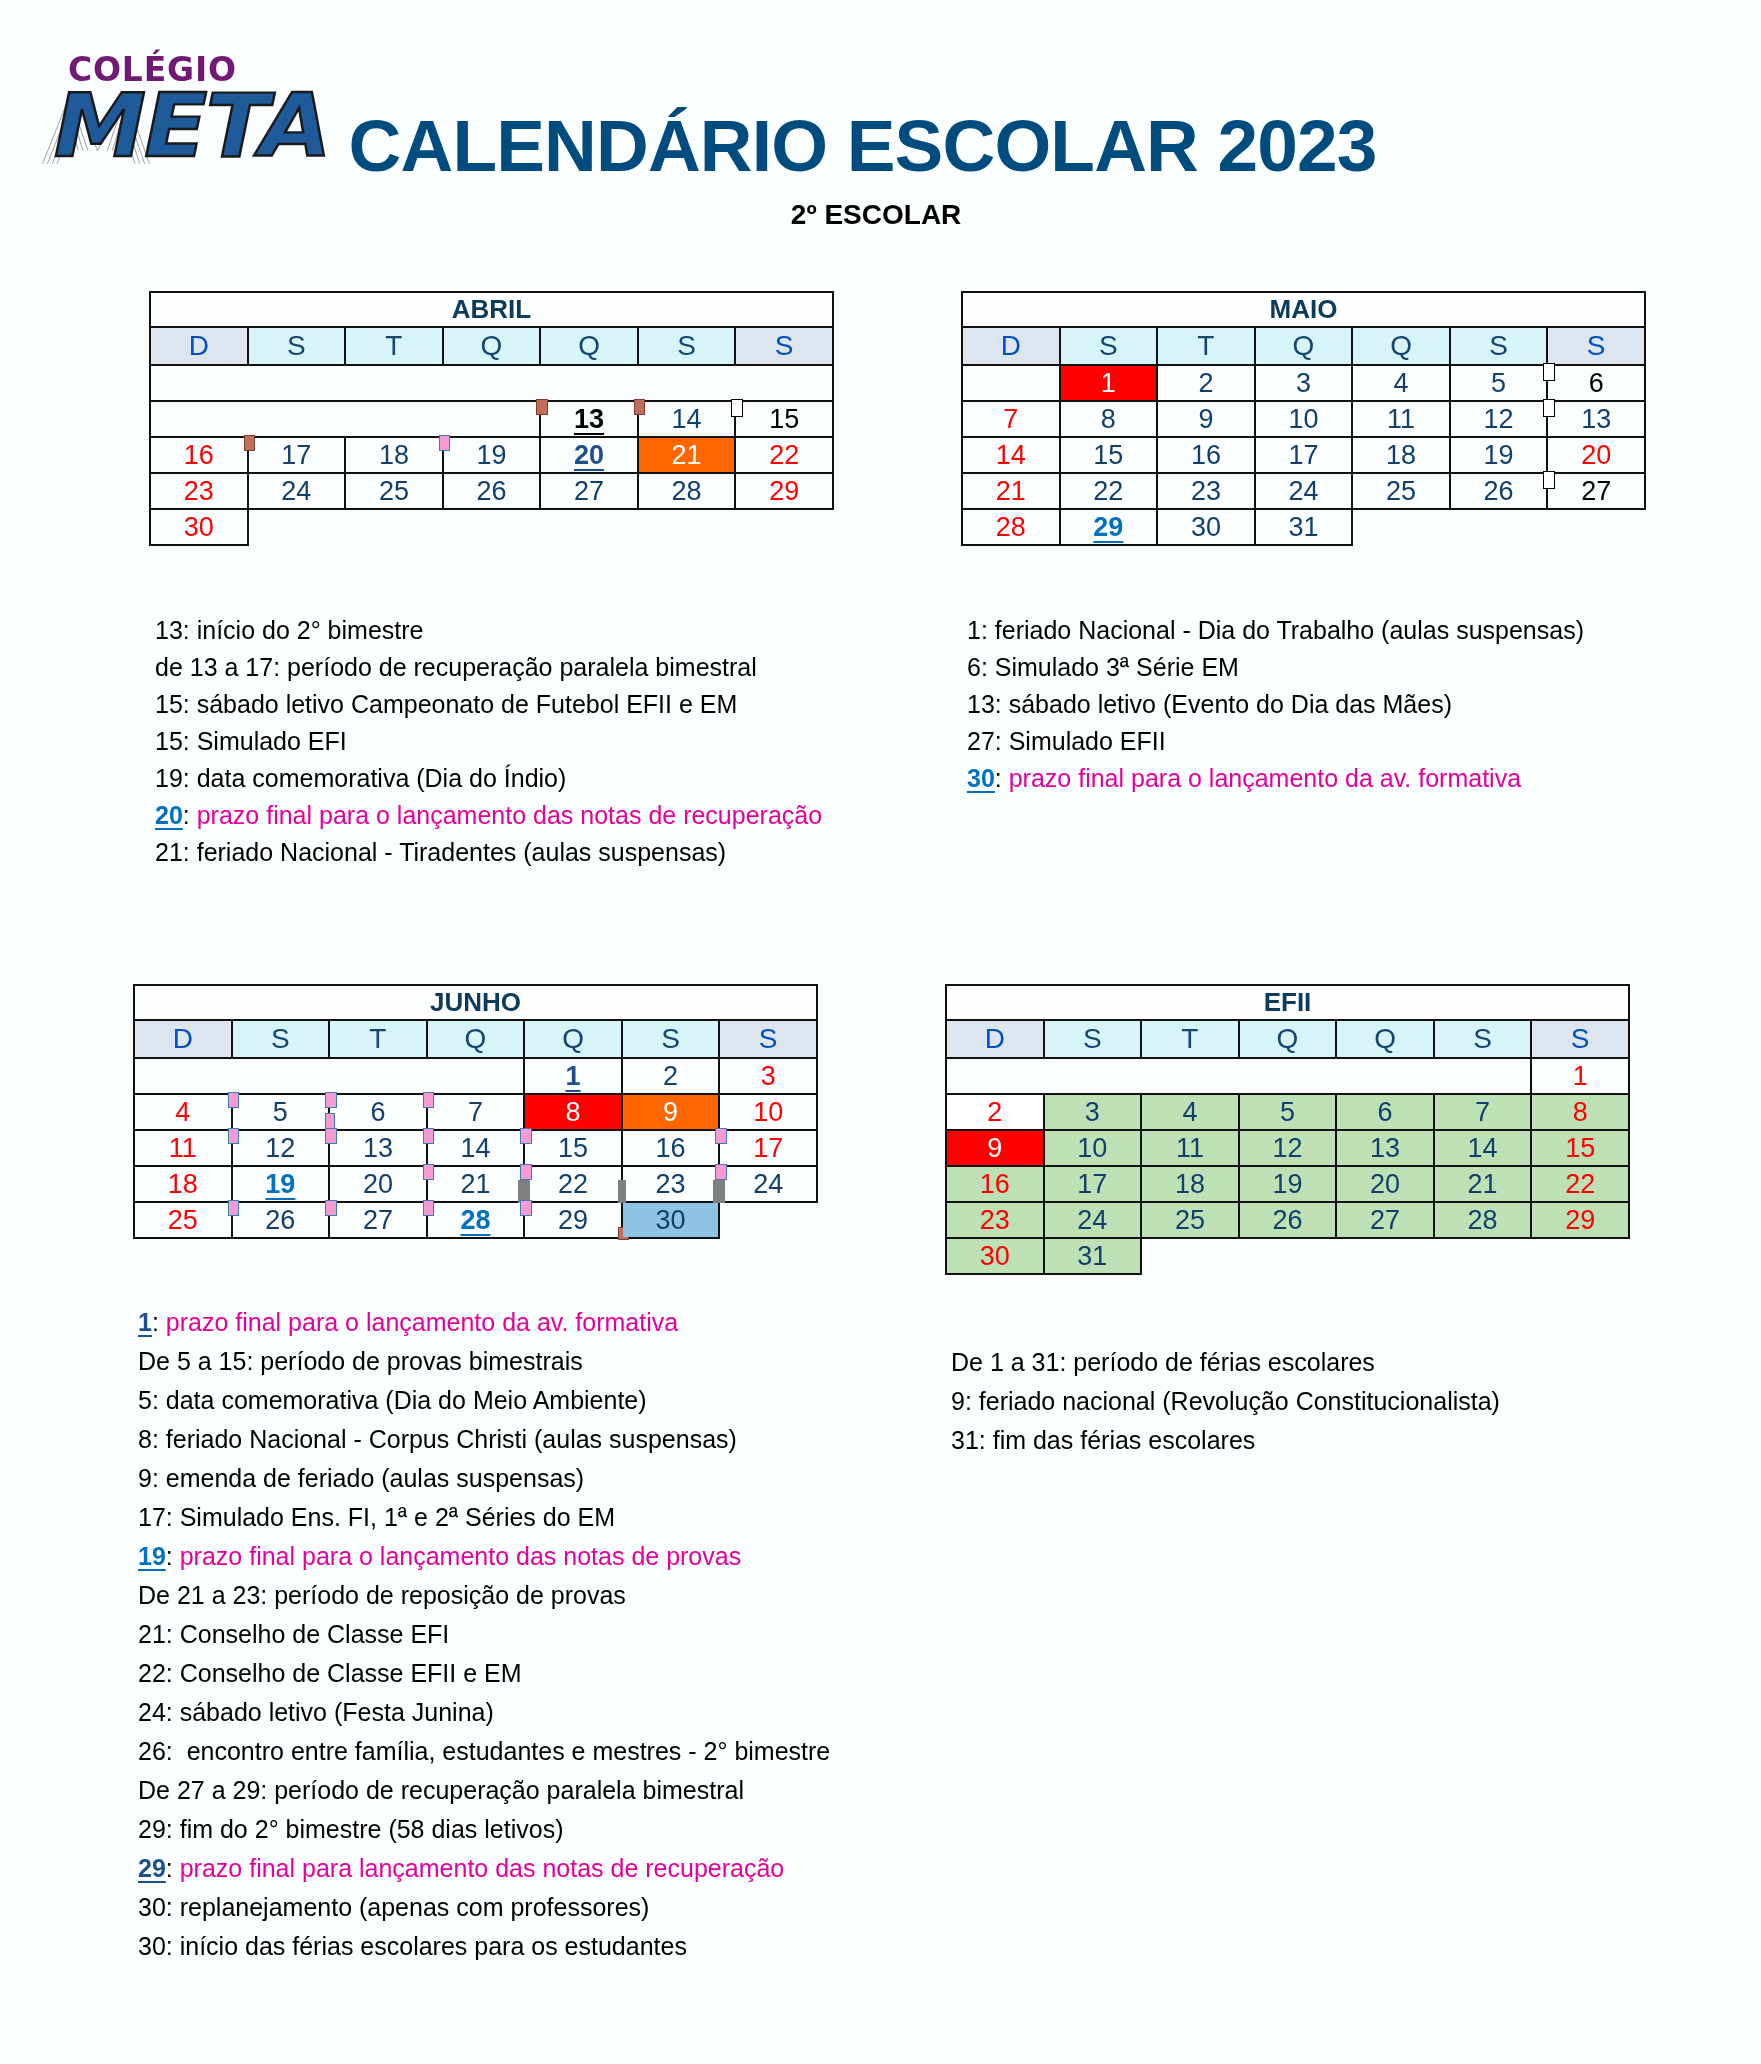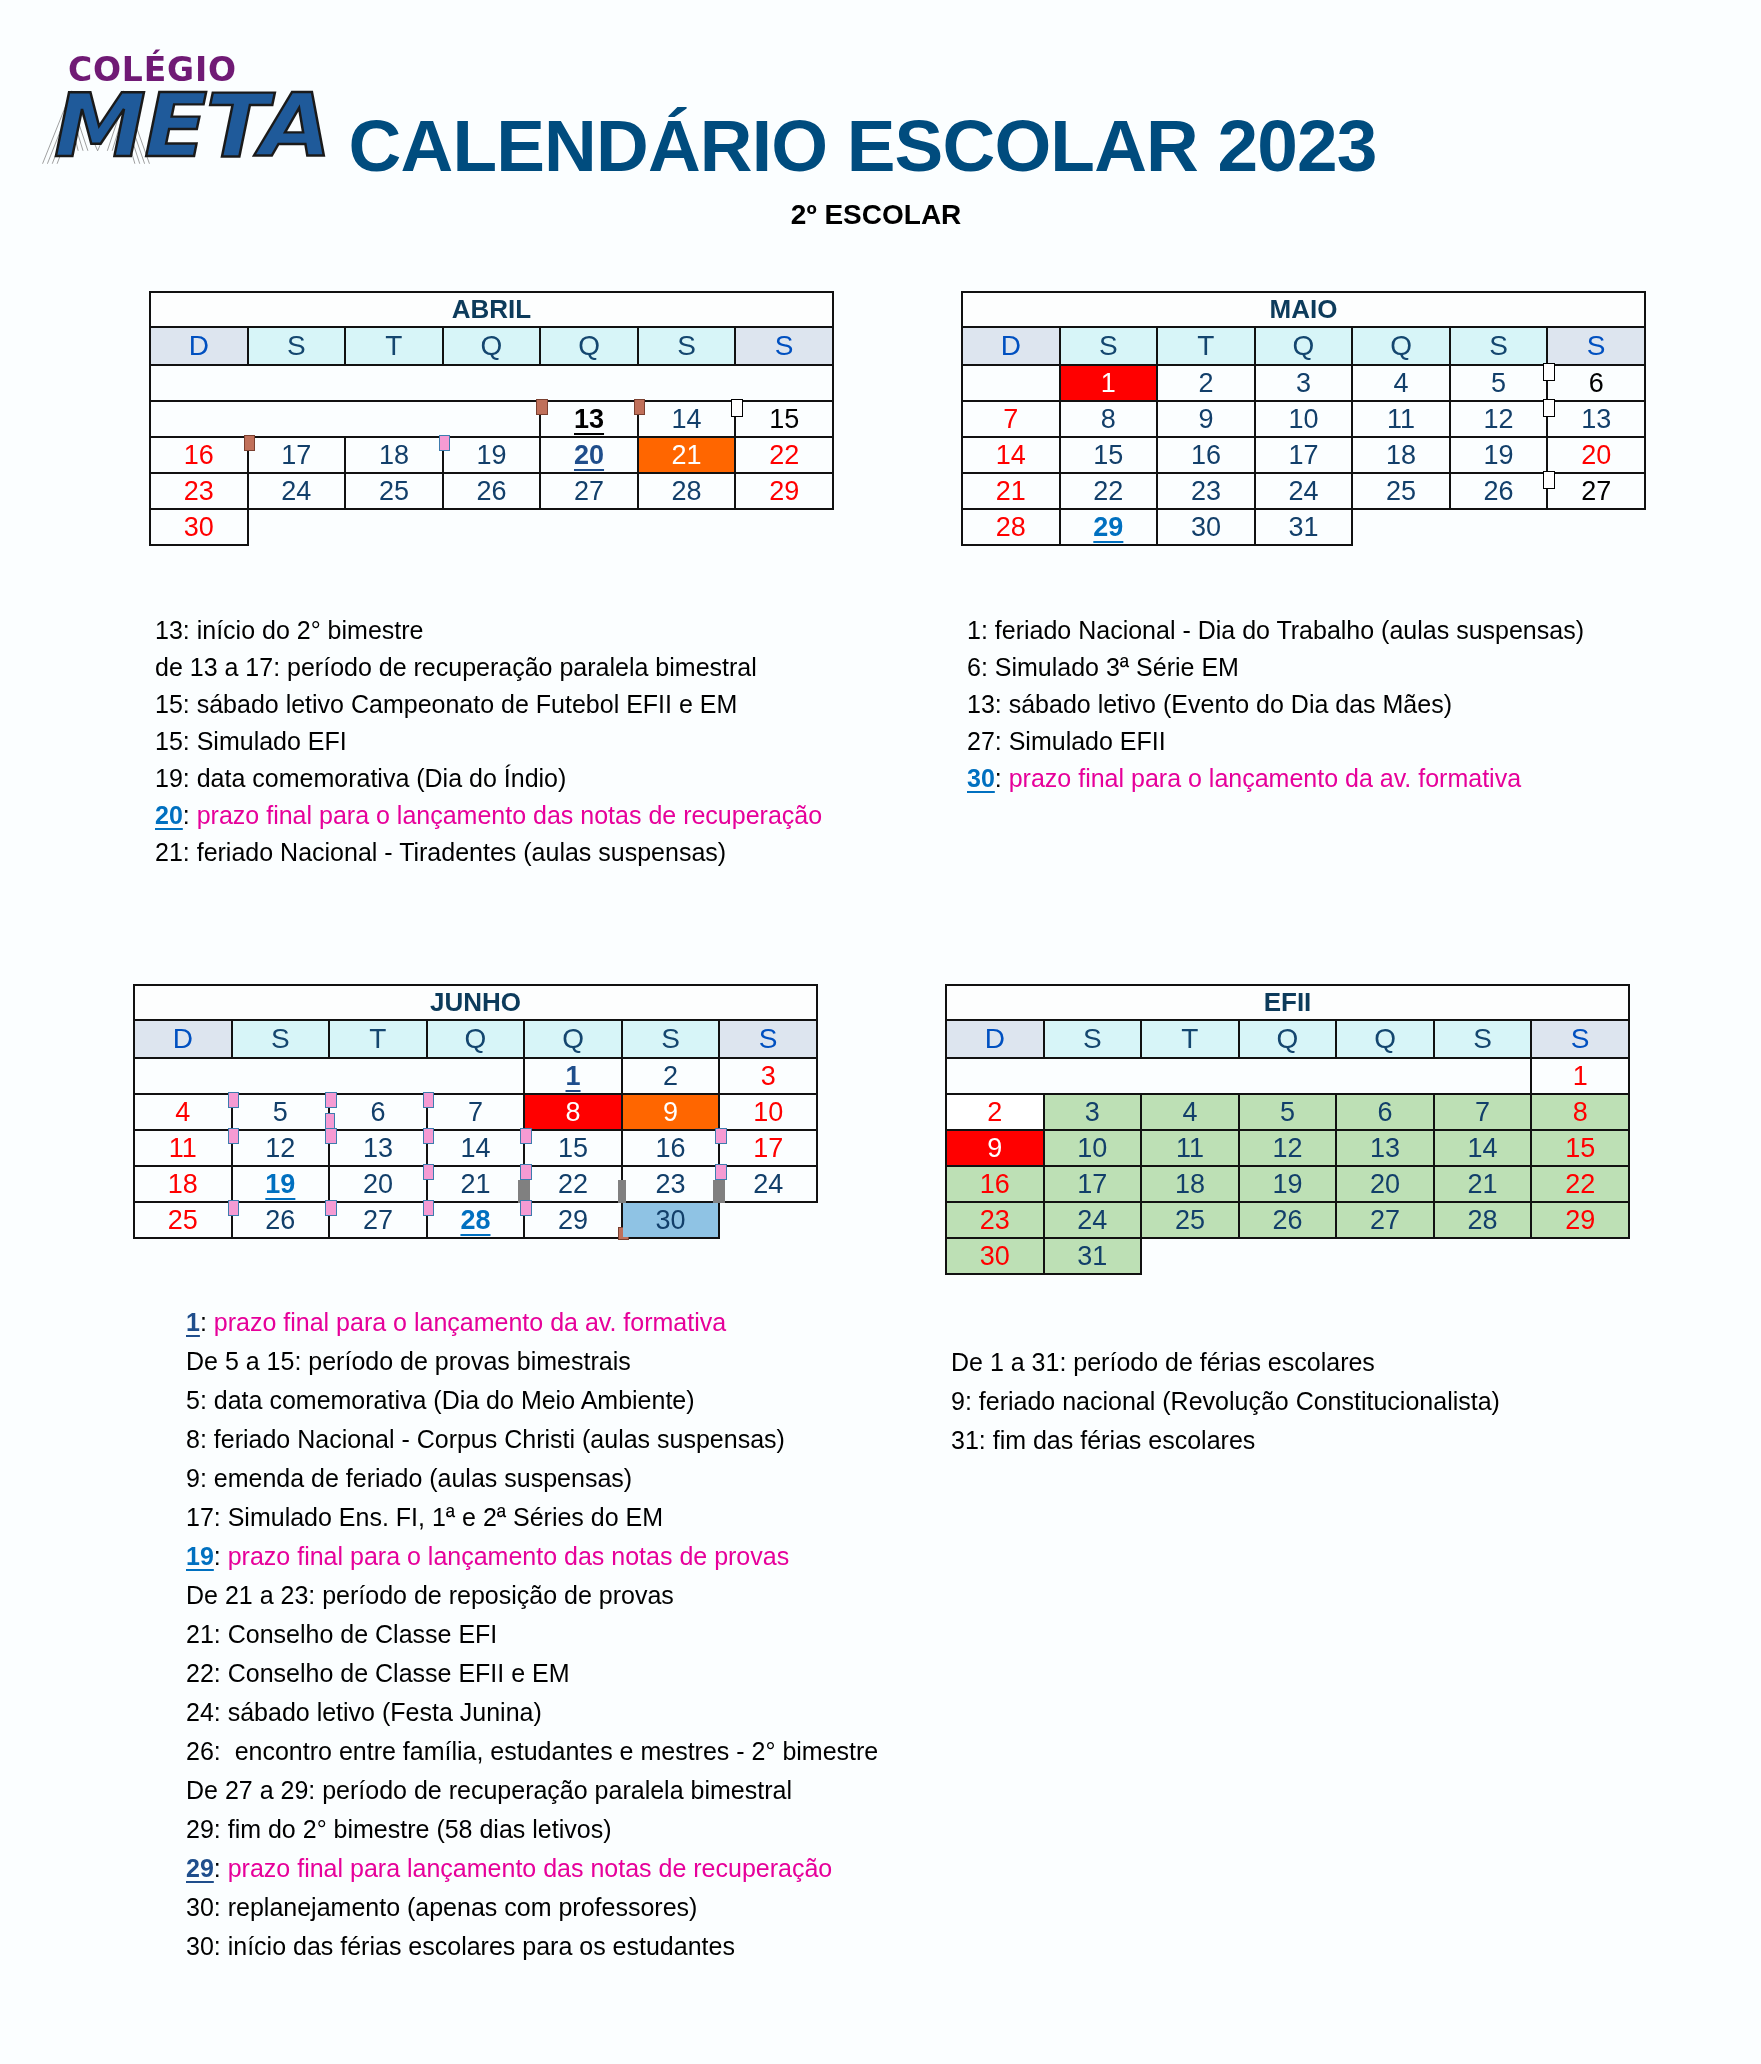--- a/index.html
+++ b/index.html
@@ -343,21 +343,21 @@
     </tr>
     <tr>
       <td class="green-bg sun">30</td>
       <td class="green-bg">31</td>
       <td class="empty" colspan="5"></td>
     </tr>
   </tbody>
     </table>
 </div>
 
-<div class="notes j" style="left:138px; top:1303px;margin-left:48px;">
+<div class="notes j" style="left:138px; top:1303px;">
   <div class="line"><span class="day-link dark">1</span>: <span class="pink-text">prazo final para o lançamento da av. formativa</span></div>
   <div class="line">De 5 a 15: período de provas bimestrais</div>
   <div class="line">5: data comemorativa (Dia do Meio Ambiente)</div>
   <div class="line">8: feriado Nacional - Corpus Christi (aulas suspensas)</div>
   <div class="line">9: emenda de feriado (aulas suspensas)</div>
   <div class="line">17: Simulado Ens. FI, 1ª e 2ª Séries do EM</div>
   <div class="line"><span class="day-link">19</span>: <span class="pink-text">prazo final para o lançamento das notas de provas</span></div>
   <div class="line">De 21 a 23: período de reposição de provas</div>
   <div class="line">21: Conselho de Classe EFI</div>
   <div class="line">22: Conselho de Classe EFII e EM</div>

